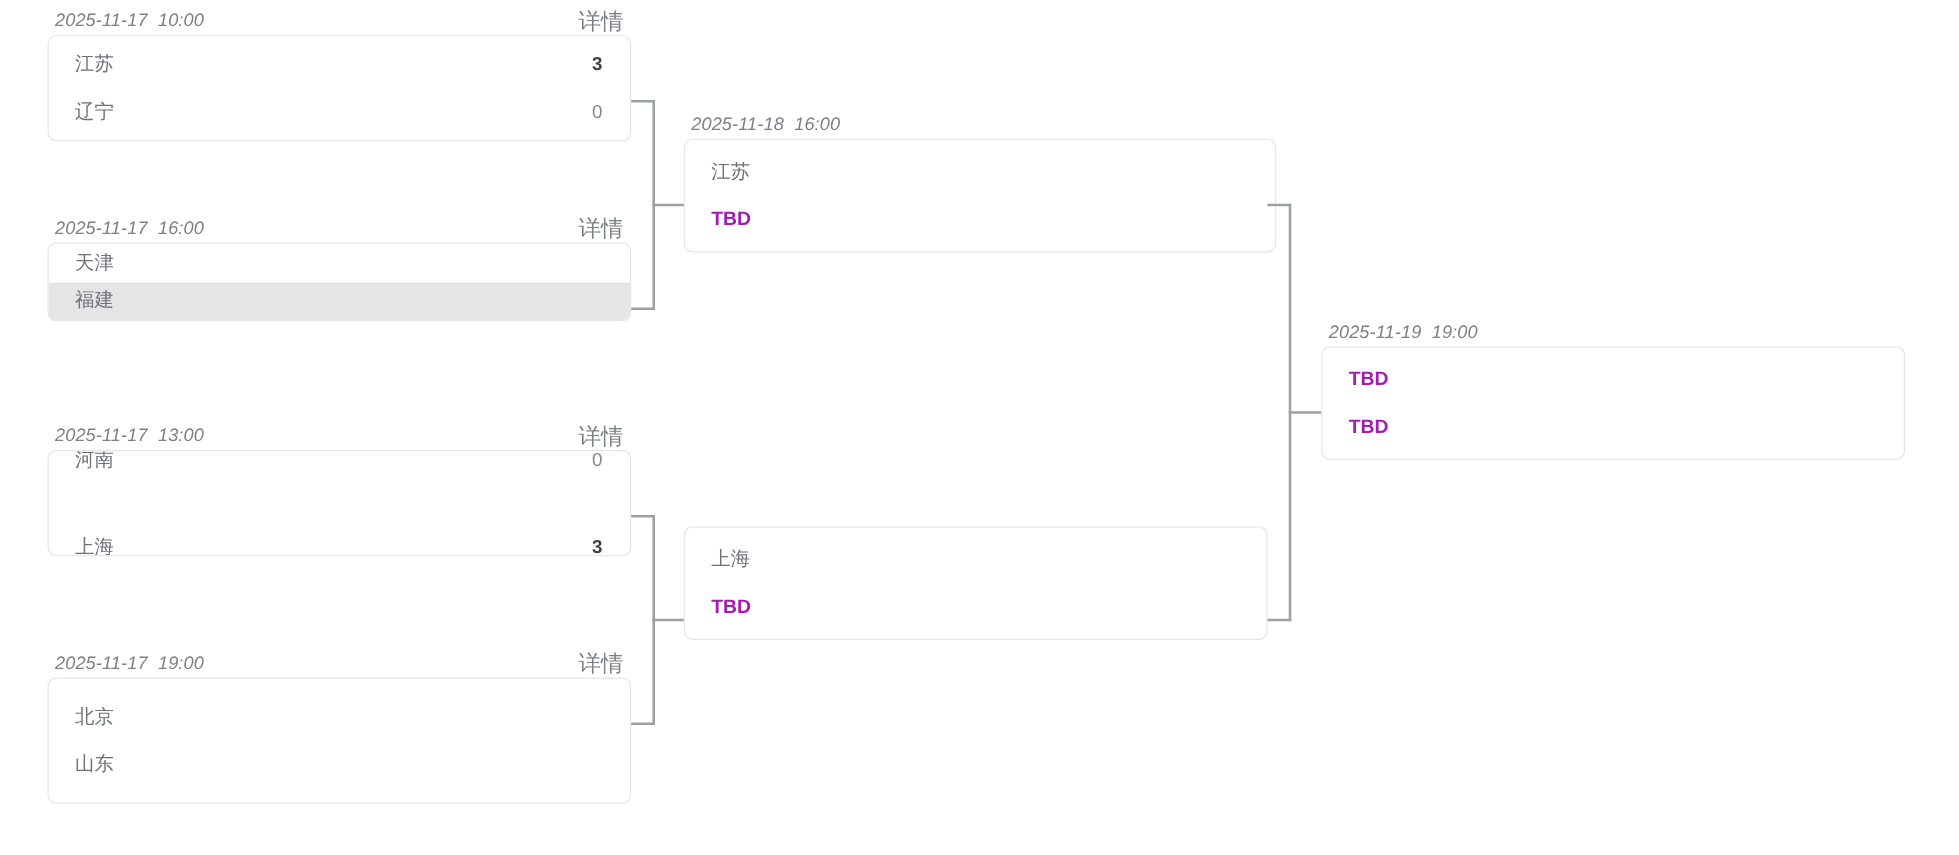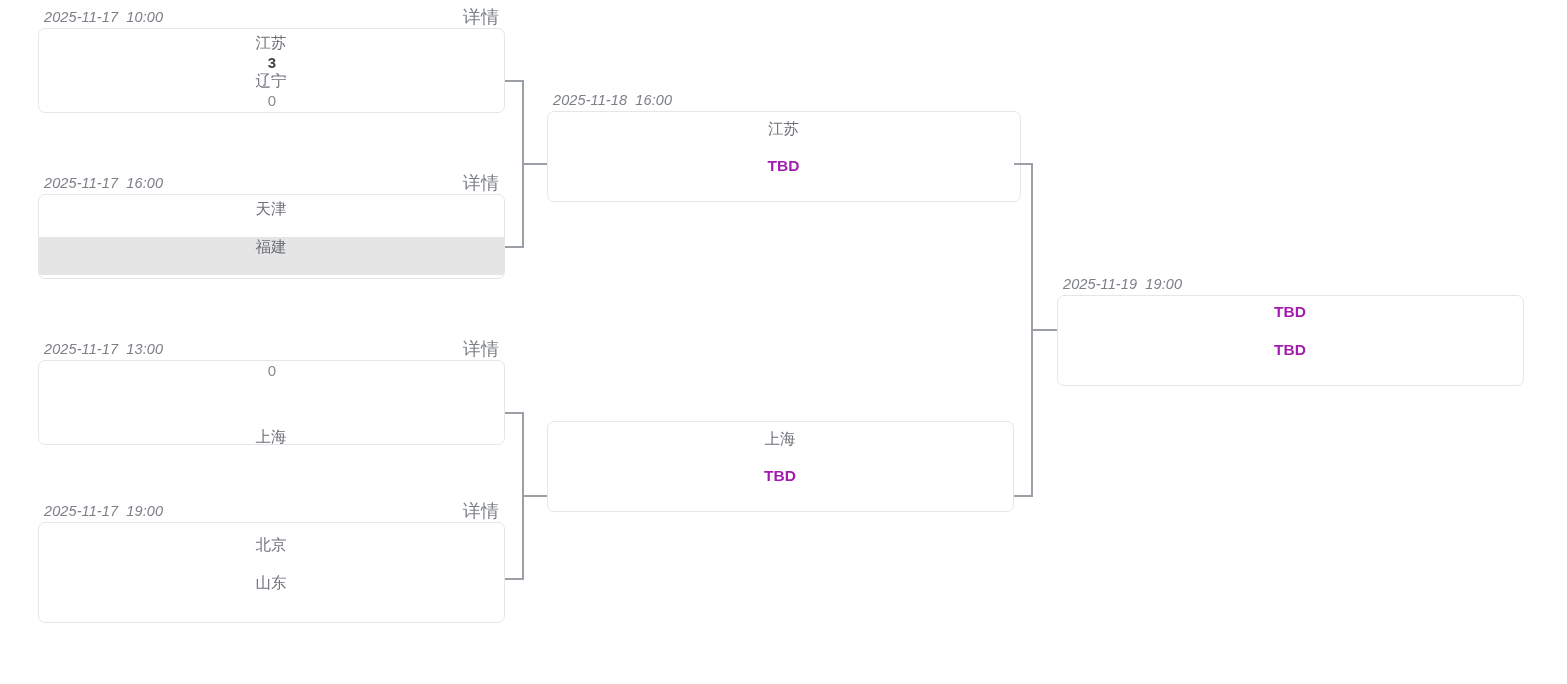--- a/index.html
+++ b/index.html
@@ -63,21 +63,20 @@
 
   .team-row {
     box-sizing: border-box;
     display: flex;
     align-items: center;
     justify-content: space-between;
     height: 38px;
     padding: 0 22px 0 21px;
     font-size: 15.5px;
     color: #6d7178;
-    flex-direction: column;
   }
 
   .team-row.highlight {
     background: #e5e5e5;
   }
 
   .team-name {
     white-space: nowrap;
   }
 
@@ -126,21 +125,21 @@
         <span class="team-score">0</span>
       </div>
     </div>
   </div>
 
   <div class="match" style="left:38px; top:172px; width:467px;">
     <div class="match-header">
       <span class="match-date">2025-11-17  16:00</span>
       <span class="details-link">详情</span>
     </div>
-    <div class="match-card" style="height:85px;">
+    <div class="match-card" style="height:63px;">
       <div class="team-row">
         <span class="team-name">天津</span>
         <span class="team-score"></span>
       </div>
       <div class="team-row highlight">
         <span class="team-name">福建</span>
         <span class="team-score"></span>
       </div>
     </div>
   </div>
@@ -155,21 +154,21 @@
         <span class="team-name">河南</span>
         <span class="team-score">0</span>
       </div>
       <div class="team-row">
         <span class="team-name">上海</span>
         <span class="team-score winner">3</span>
       </div>
     </div>
   </div>
 
-  <div class="match" style="left:38px; top:500px; width:467px;">
+  <div class="match" style="left:38px; top:520px; width:467px;">
     <div class="match-header">
       <span class="match-date">2025-11-17  19:00</span>
       <span class="details-link">详情</span>
     </div>
     <div class="match-card" style="height:101px;">
       <div class="team-row">
         <span class="team-name">北京</span>
         <span class="team-score"></span>
       </div>
       <div class="team-row">
@@ -202,21 +201,21 @@
         <span class="team-name">上海</span>
         <span class="team-score"></span>
       </div>
       <div class="team-row">
         <span class="team-name tbd">TBD</span>
         <span class="team-score"></span>
       </div>
     </div>
   </div>
 
-  <div class="match" style="left:1057px; top:255px; width:467px;margin-top:18px;">
+  <div class="match" style="left:1057px; top:255px; width:467px;">
     <div class="match-header">
       <span class="match-date">2025-11-19  19:00</span>
       <span class="details-link"></span>
     </div>
     <div class="match-card" style="height:91px;">
       <div class="team-row">
         <span class="team-name tbd">TBD</span>
         <span class="team-score"></span>
       </div>
       <div class="team-row">

